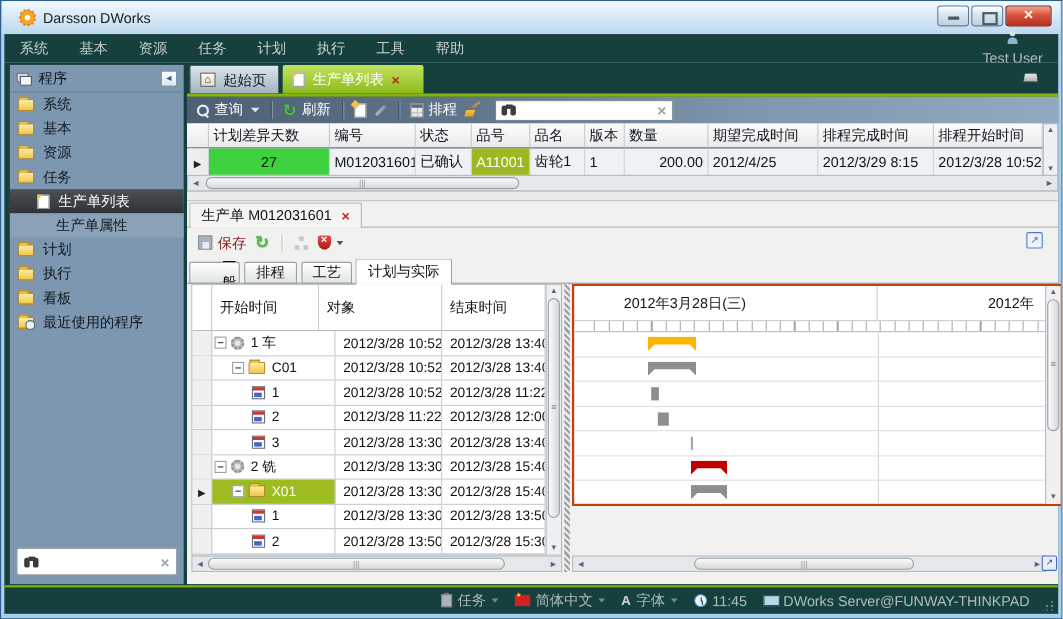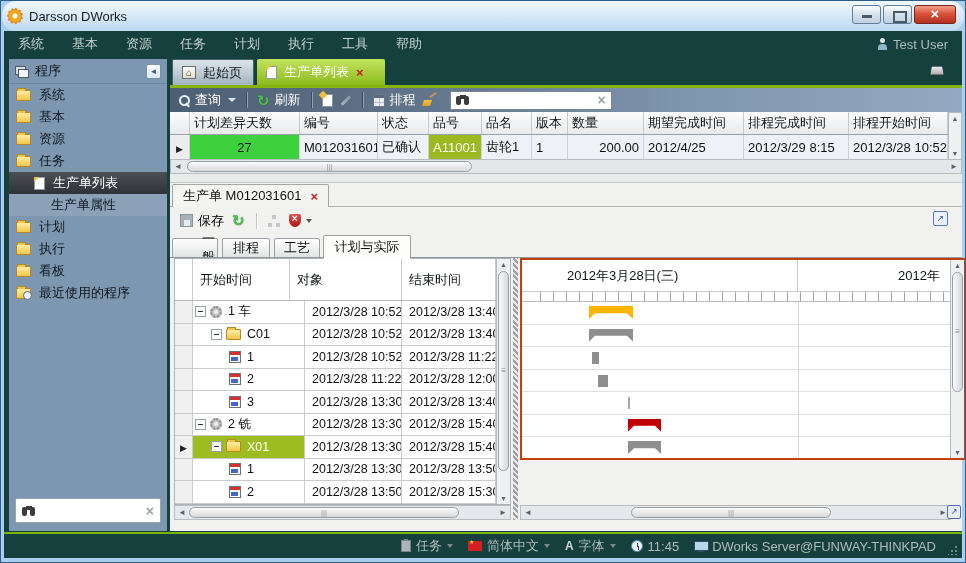--- a/index.html
+++ b/index.html
@@ -3,36 +3,36 @@
 <meta charset="utf-8">
 <style>
   * { margin:0; padding:0; box-sizing:border-box; }
   html,body { width:966px; height:563px; overflow:hidden; }
   body { font-family:"Liberation Sans","DejaVu Sans",sans-serif; font-size:13px; }
 
   #app { position:relative; width:966px; height:563px; background:#a9cfec; border:1px solid #2d5f8d; overflow:hidden; }
 
   
   .titlebar { position:absolute; left:1px; right:1px; top:0; height:30px;
-    background:linear-gradient(#f2f9fe,#d9eaf8 45%,#bed8ee); display:flex; align-items:center; padding-left:6px; color:#1a1a1a;border-radius:14px; }
+    background:linear-gradient(#f2f9fe,#d9eaf8 45%,#bed8ee); display:flex; align-items:center; padding-left:16px; color:#1a1a1a; }
   .gear-logo { width:14px; height:14px; border-radius:50%; background:radial-gradient(circle at 50% 50%, #fff 0 2px, #f5a623 3px 6px, #e07818 7px); outline:2px dotted #e08a20; outline-offset:-1px; margin-right:7px; }
   .title-text { font-size:13px; }
   .win-btns { position:absolute; right:8px; top:4px; display:flex; gap:2px; }
   .wbtn { width:29px; height:19px; border:1px solid #5f7f9d; border-radius:3px;
     background:linear-gradient(#fdfdfd,#d9e4ee 45%,#bfd0de); position:relative; cursor:pointer; }
   .wbtn.close { width:42px; background:linear-gradient(#f2a08c,#d9543c 45%,#b33020); border-color:#7c241a; }
   .glyph-min::after { content:""; position:absolute; left:9px; bottom:5px; width:10px; height:3px; background:#4a5a68; }
   .glyph-max::after { content:""; position:absolute; left:9px; top:5px; width:10px; height:8px; border:2px solid #4a5a68; }
   .glyph-close::after { content:"×"; position:absolute; left:0; right:0; top:-1px; text-align:center; color:#fff; font-weight:bold; font-size:15px; }
 
   
   .menubar { position:absolute; left:3px; right:3px; top:30px; height:26px; background:#16403d;
     display:flex; align-items:center; color:#c4d0d0; }
   .menu-item { padding:0 14px; height:100%; display:flex; align-items:center; cursor:pointer; }
-  .menu-user { margin-left:auto; display:flex; align-items:center; gap:5px; padding-right:14px; color:#aebcbc; }
+  .menu-user { margin-left:auto; display:flex; align-items:center; gap:5px; padding-right:14px; color:#aebcbc;flex-direction:column; }
   .icon-person { width:11px; height:12px; position:relative; }
   .icon-person::before { content:""; position:absolute; left:3px; top:0; width:5px; height:5px; border-radius:50%; background:#d8e6ee; }
   .icon-person::after { content:""; position:absolute; left:1px; bottom:0; width:9px; height:6px; border-radius:4px 4px 0 0; background:#8fb4cc; }
 
   
   .bodyarea { position:absolute; left:3px; right:3px; top:56px; bottom:29px; background:#16403d; }
 
   
   .sidebar { position:absolute; left:5px; top:2px; width:158px; bottom:2px; background:#7d97b0; }
   .sb-header { height:25px; display:flex; align-items:center; padding:0 6px; border-bottom:1px solid #69839c; color:#10181f; }
@@ -125,21 +125,21 @@
 
   .gapstrip { position:absolute; left:0; right:0; top:117px; height:8px; background:#e9ebeb; }
 
   
   .subwin { position:absolute; left:0; right:0; top:125px; bottom:0; background:#f1f1ef; border-top:1px solid #c8c8c4; }
   .doc-tabline { position:absolute; left:0; right:0; top:23px; height:1px; background:#b2b2ae; }
   .doc-tab { position:absolute; left:2px; top:1px; height:23px; background:#f4f4f2; border:1px solid #a6a6a2; border-bottom:none; border-radius:2px 2px 0 0; display:flex; align-items:center; gap:9px; padding:0 10px; z-index:2; color:#111; }
   .sub-toolbar { position:absolute; left:0; right:0; top:24px; height:27px; display:flex; align-items:center; padding-left:10px; gap:8px; }
   .icon-floppy { width:13px; height:13px; background:#a8b2ba; border:1px solid #8a949c; position:relative; }
   .icon-floppy::after { content:""; position:absolute; left:3px; bottom:0; width:6px; height:6px; background:#e8ecee; }
-  .disabled-label { color:#000000; }
+  .disabled-label { color:#7f1d1d; }
   .icon-nodes { width:13px; height:12px; position:relative; }
   .icon-nodes::before { content:""; position:absolute; left:4px; top:0; width:4px; height:4px; background:#c0c8ce; box-shadow:-4px 8px 0 #c0c8ce, 4px 8px 0 #c0c8ce; }
   .icon-shield { width:12px; height:13px; background:linear-gradient(#e85050,#a81818); border-radius:2px 2px 50% 50%; position:relative; }
   .icon-shield::after { content:"×"; position:absolute; left:0; right:0; top:-1px; text-align:center; color:#fff; font-size:10px; font-weight:bold; }
   .caret-dark { width:0; height:0; border-left:3px solid transparent; border-right:3px solid transparent; border-top:4px solid #555; }
   .icon-extlink { position:absolute; right:14px; top:4px; width:15px; height:15px; background:#eef2fc; border:1px solid #5577cc; border-radius:2px; color:#3355bb; font-size:9px; line-height:13px; text-align:center; cursor:pointer; }
   .icon-extlink::before { content:"↗"; }
 
   .sub-tabs { position:absolute; left:0; right:0; top:51px; height:24px; }
   .sub-tabline { position:absolute; left:0; right:0; top:74px; height:1px; background:#90969a; }

